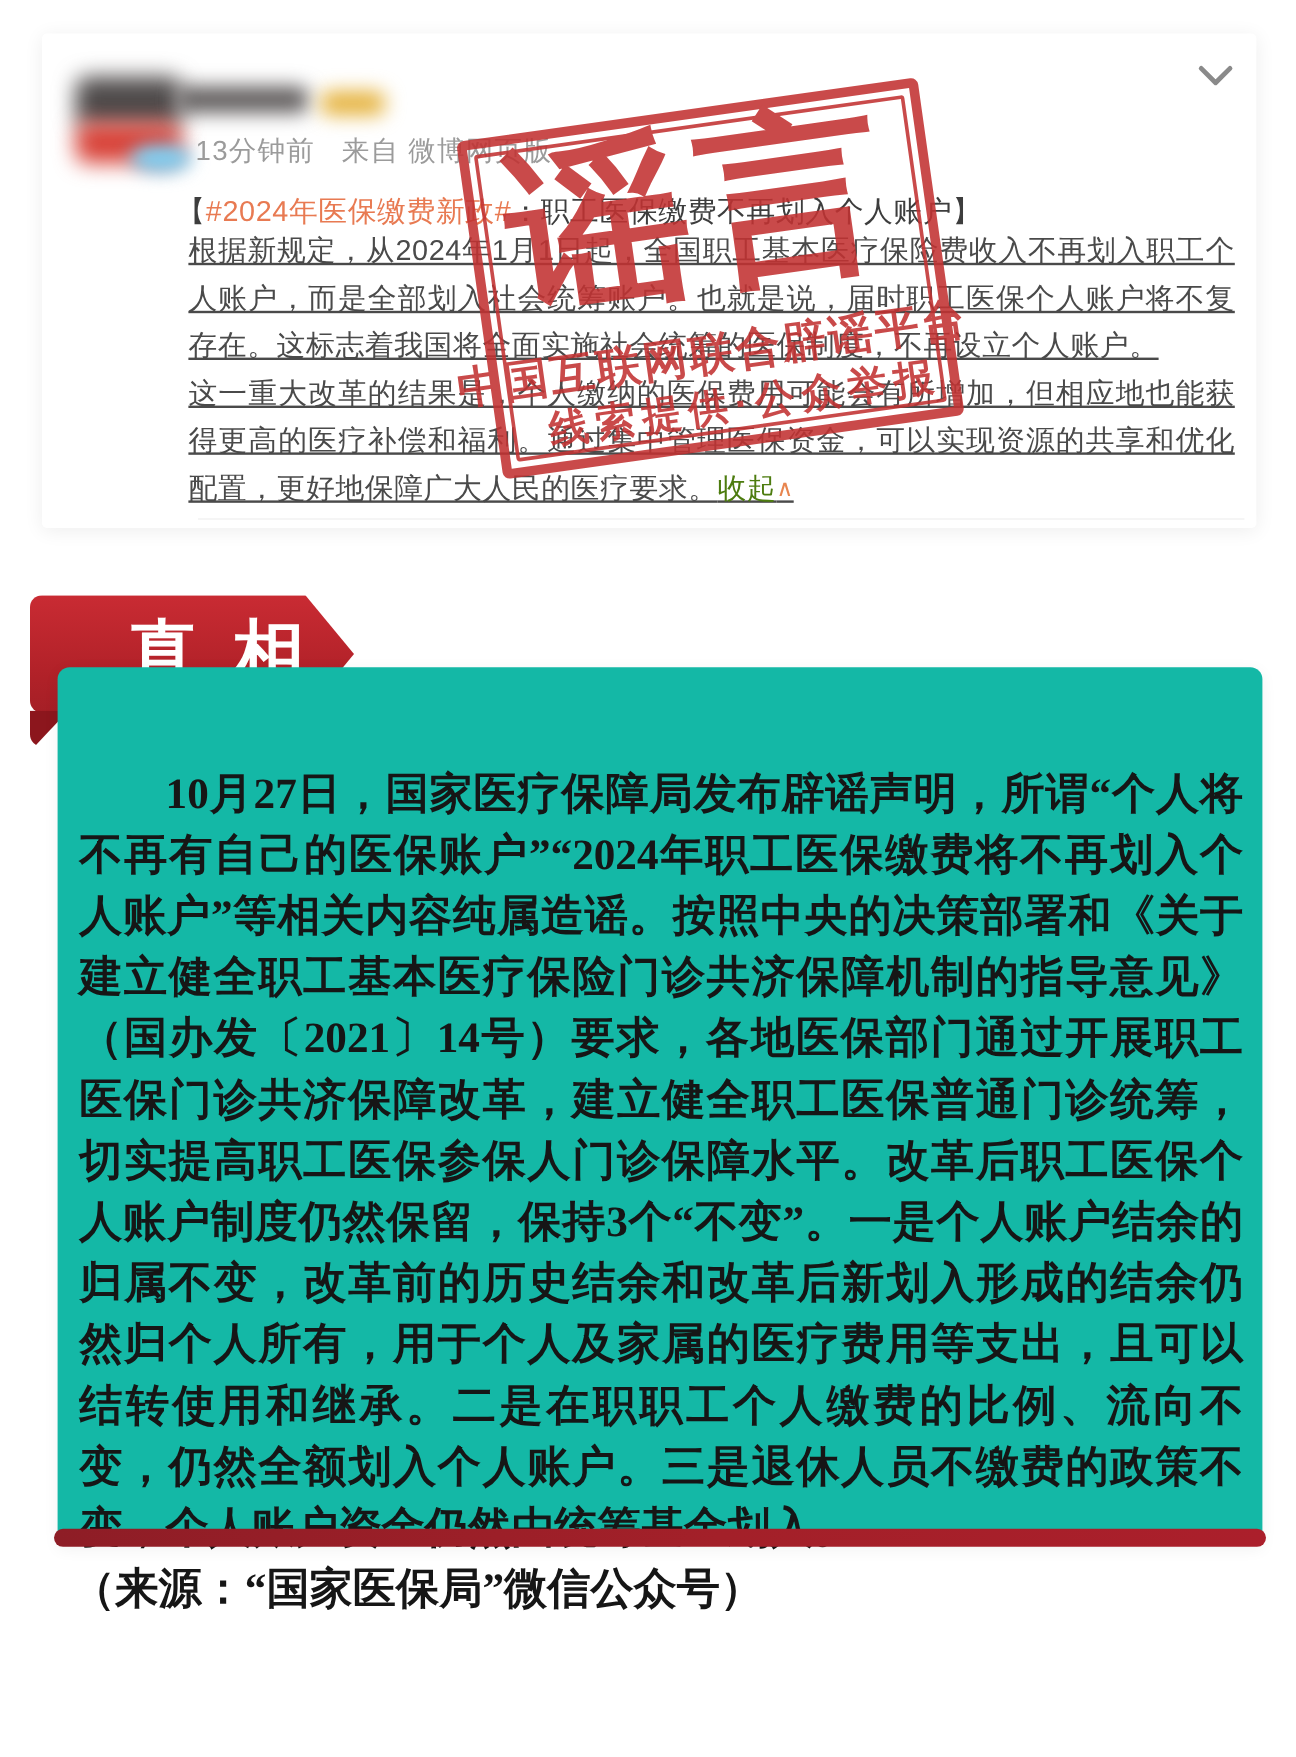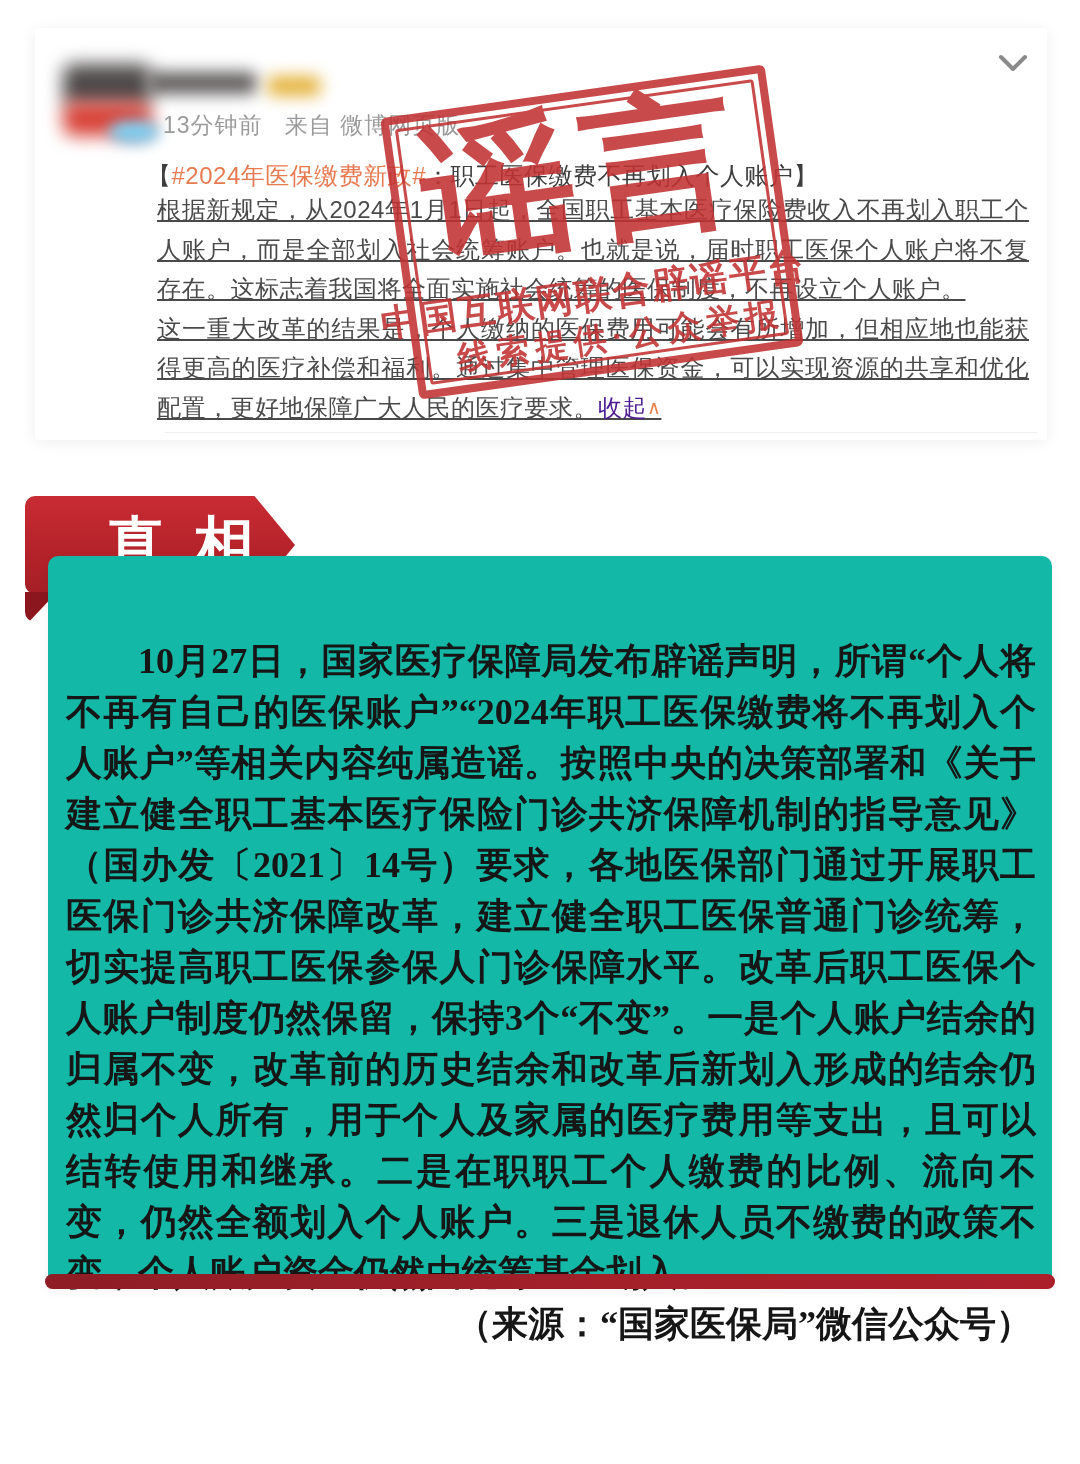--- a/index.html
+++ b/index.html
@@ -14,21 +14,21 @@
   .avatar-bottom{position:absolute;left:0;top:38px;width:88px;height:34px;background:#d84238;filter:blur(9px);border-radius:10px;}
   .avatar-blue{position:absolute;left:73px;top:92px;width:52px;height:24px;background:#7ecdf0;filter:blur(7px);border-radius:50%;}
   .name-blur{position:absolute;left:112px;top:44px;width:110px;height:22px;background:#5f5b5b;filter:blur(8px);border-radius:8px;}
   .vip-blur{position:absolute;left:232px;top:48px;width:54px;height:20px;background:#e5b23c;filter:blur(8px);border-radius:8px;}
   .post-meta{position:absolute;left:128px;top:82px;font-size:23px;color:#9b9b9b;letter-spacing:1px;}
   .post-title{position:absolute;left:112px;top:132px;width:880px;font-size:24px;color:#3d3d3d;letter-spacing:.5px;}
   .hashtag{color:#e87a52;}
   .post-body{position:absolute;left:122px;top:162px;width:872px;font-size:24px;line-height:39.5px;
              color:#4a4a4a;text-align:justify;letter-spacing:.5px;text-decoration:underline;}
   .post-body p{margin:0;}
-  .collapse-link{color:#4c1d95;cursor:pointer;}
+  .collapse-link{color:#4d7c0f;cursor:pointer;}
   .collapse-caret{color:#e8854f;font-size:19px;vertical-align:2px;}
   .post-divider{position:absolute;left:130px;right:10px;top:404px;height:1px;background:#efefef;}
   .chevron{position:absolute;left:962px;top:24px;width:32px;height:22px;cursor:pointer;}
 
   
   .stamp{position:absolute;left:398px;top:90px;width:372px;height:268px;transform:rotate(-8deg);
          border:8px solid #c23232;border-radius:6px;opacity:.88;color:#c23232;}
   .stamp-inner{position:absolute;inset:5px;border:3px solid #c23232;border-radius:3px;}
   .stamp-main{position:absolute;top:-10px;left:0;width:100%;text-align:center;font-size:152px;
               font-weight:900;letter-spacing:10px;line-height:1.15;white-space:nowrap;}
@@ -46,21 +46,21 @@
                     font-weight:bold;font-size:60px;letter-spacing:28px;color:#ffffff;white-space:nowrap;}
   .badge-fold{position:absolute;left:25px;top:592px;width:32px;height:30px;background:#8c161d;
               clip-path:polygon(0 0,100% 0,12% 100%,0 100%);border-bottom-left-radius:10px;}
 
   
   .truth-card{position:absolute;left:48px;top:556px;width:1004px;height:732px;background:#14b8a6;
               border-radius:10px 10px 4px 4px;box-shadow:0 3px 12px rgba(0,0,0,0.05);}
   .truth-body{margin:0;padding:80px 16px 0 18px;font-family:"Liberation Serif",serif;font-weight:600;
               font-size:36px;line-height:51px;color:#161616;text-align:justify;text-indent:2em;}
   .truth-source{margin:0;padding:0 20px 0 12px;font-family:"Liberation Serif",serif;font-weight:600;
-                font-size:36px;line-height:51px;color:#161616;text-align:right;}
+                font-size:36px;line-height:51px;color:#161616;text-align:left;}
   .truth-strip{position:absolute;left:-3px;right:-3px;bottom:-1px;height:15px;border-radius:8px;
                background:linear-gradient(90deg,#8e1d26 0%,#a32029 55%,#ab1f2b 100%);}
 </style>
 </head>
 <body>
 
 <div class="canvas">
 
   <div class="weibo-card">
     <div class="avatar-wrap">

